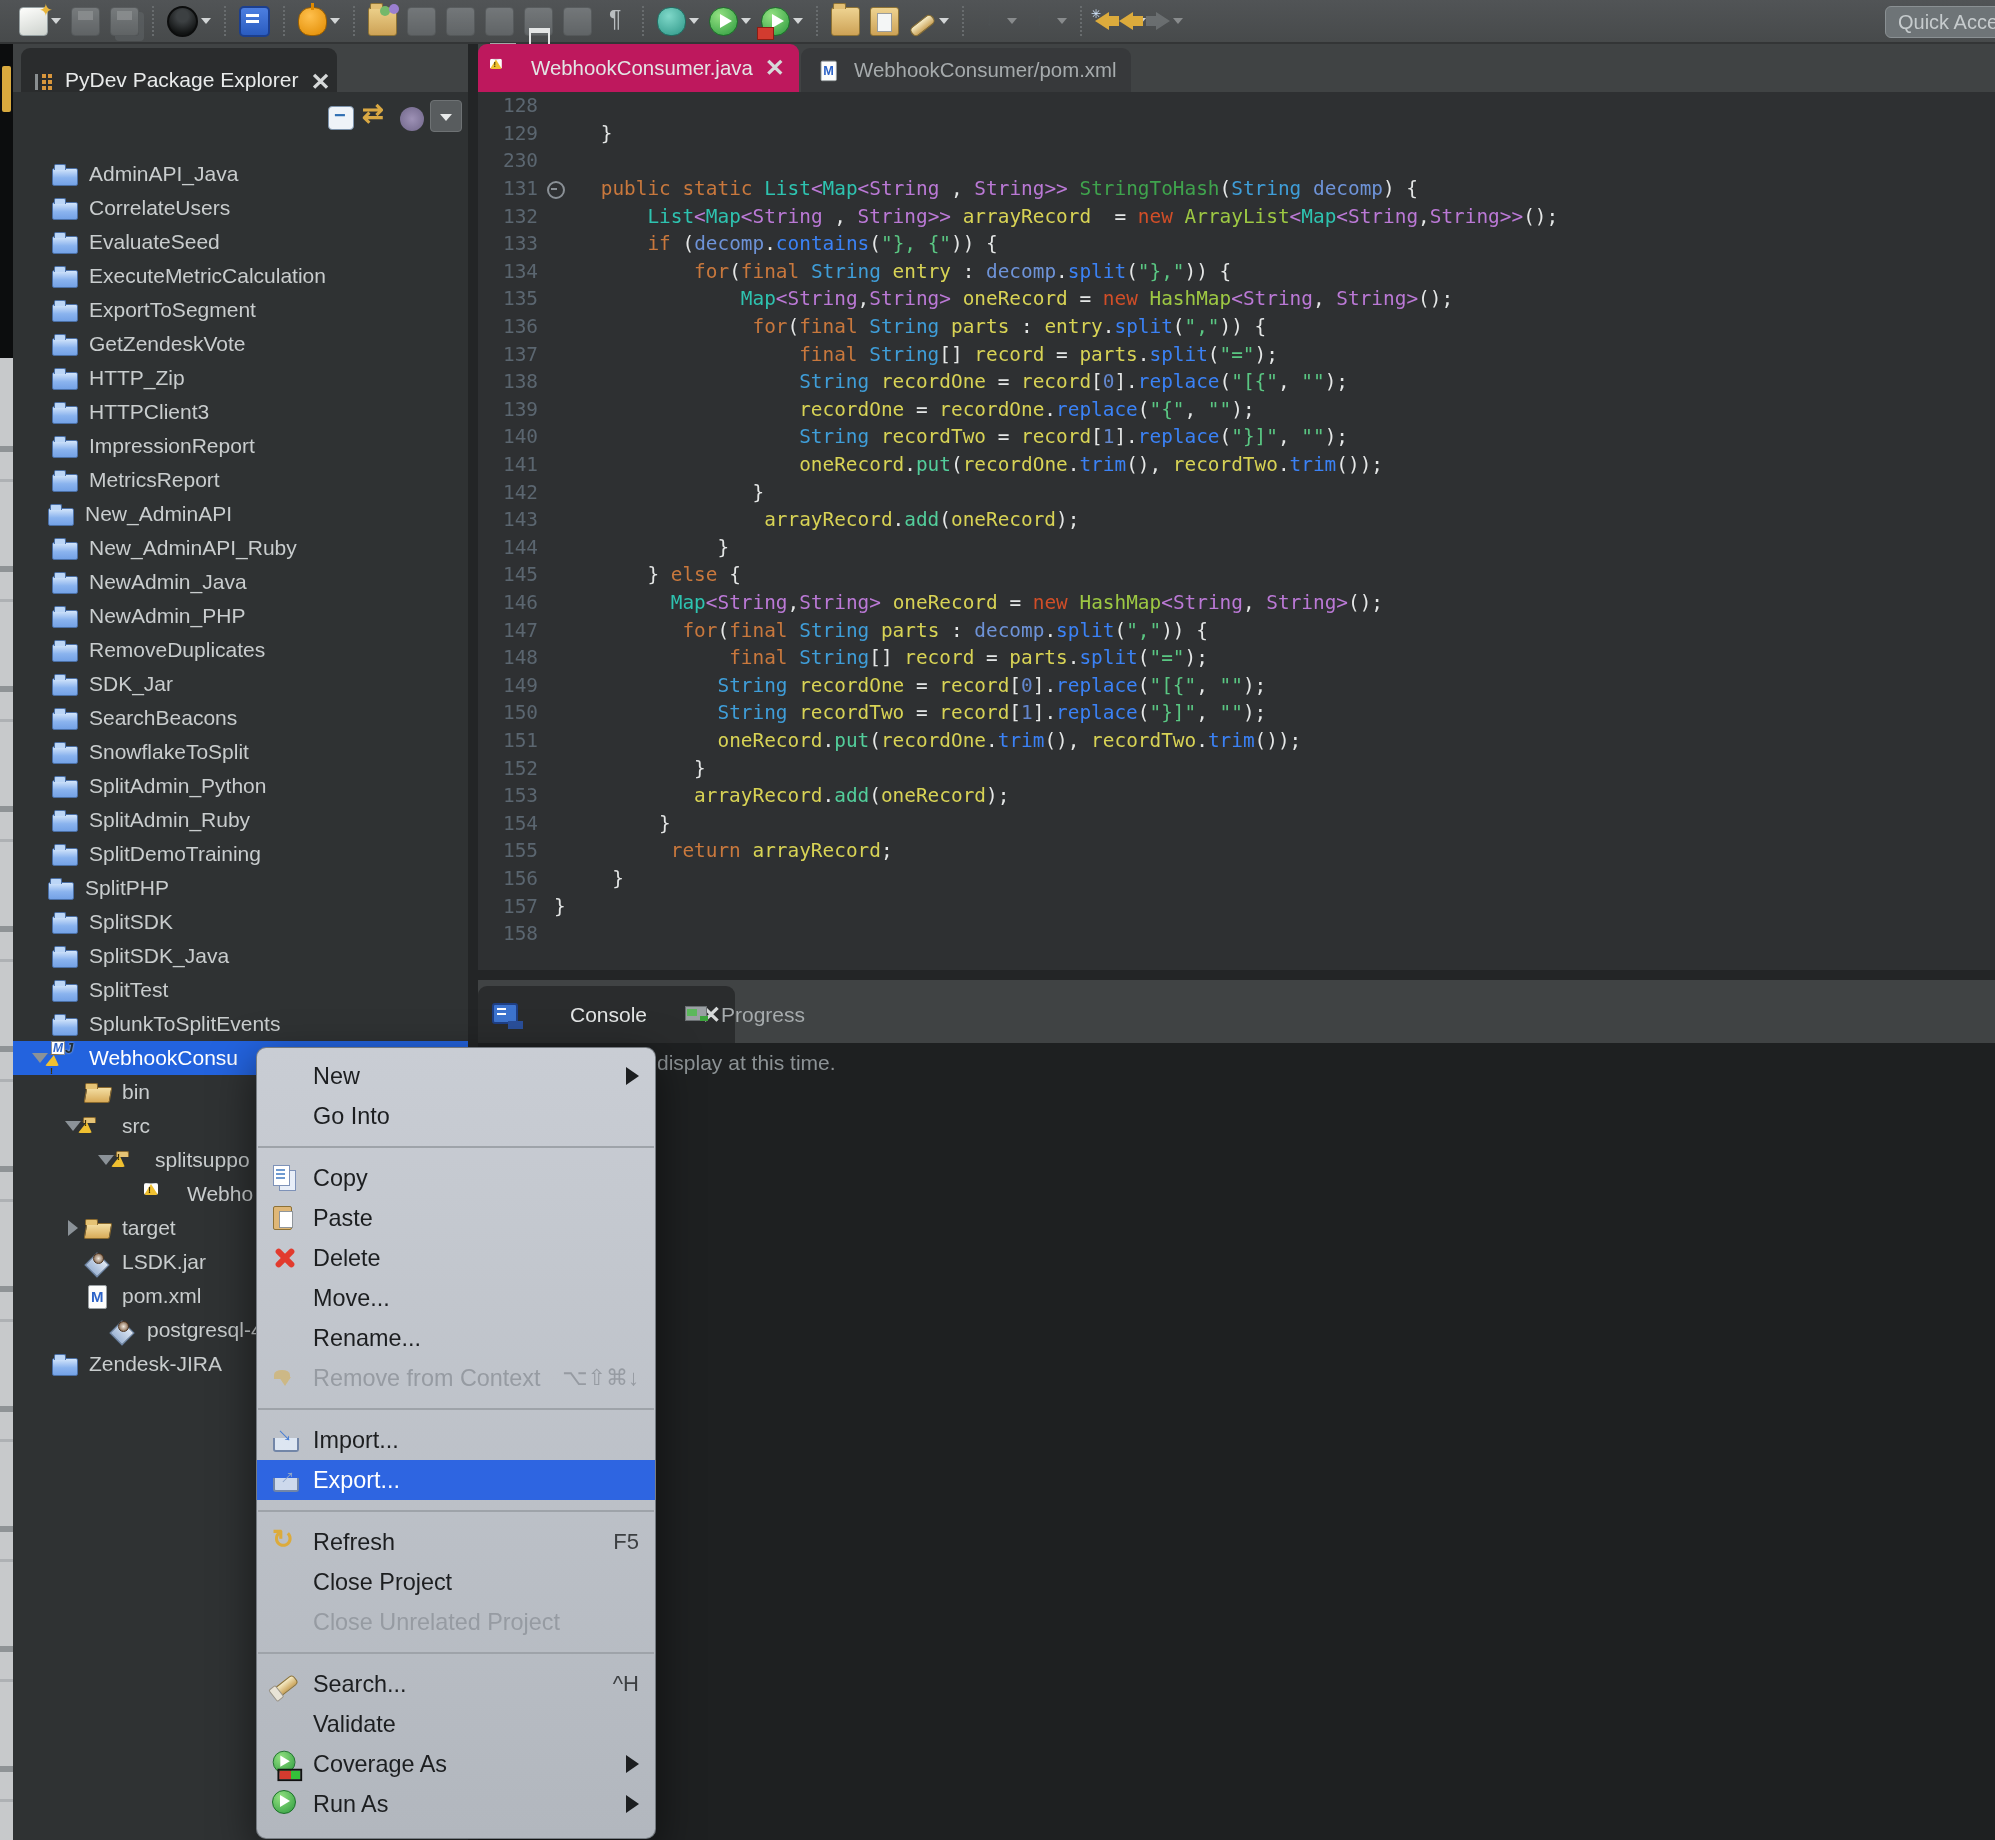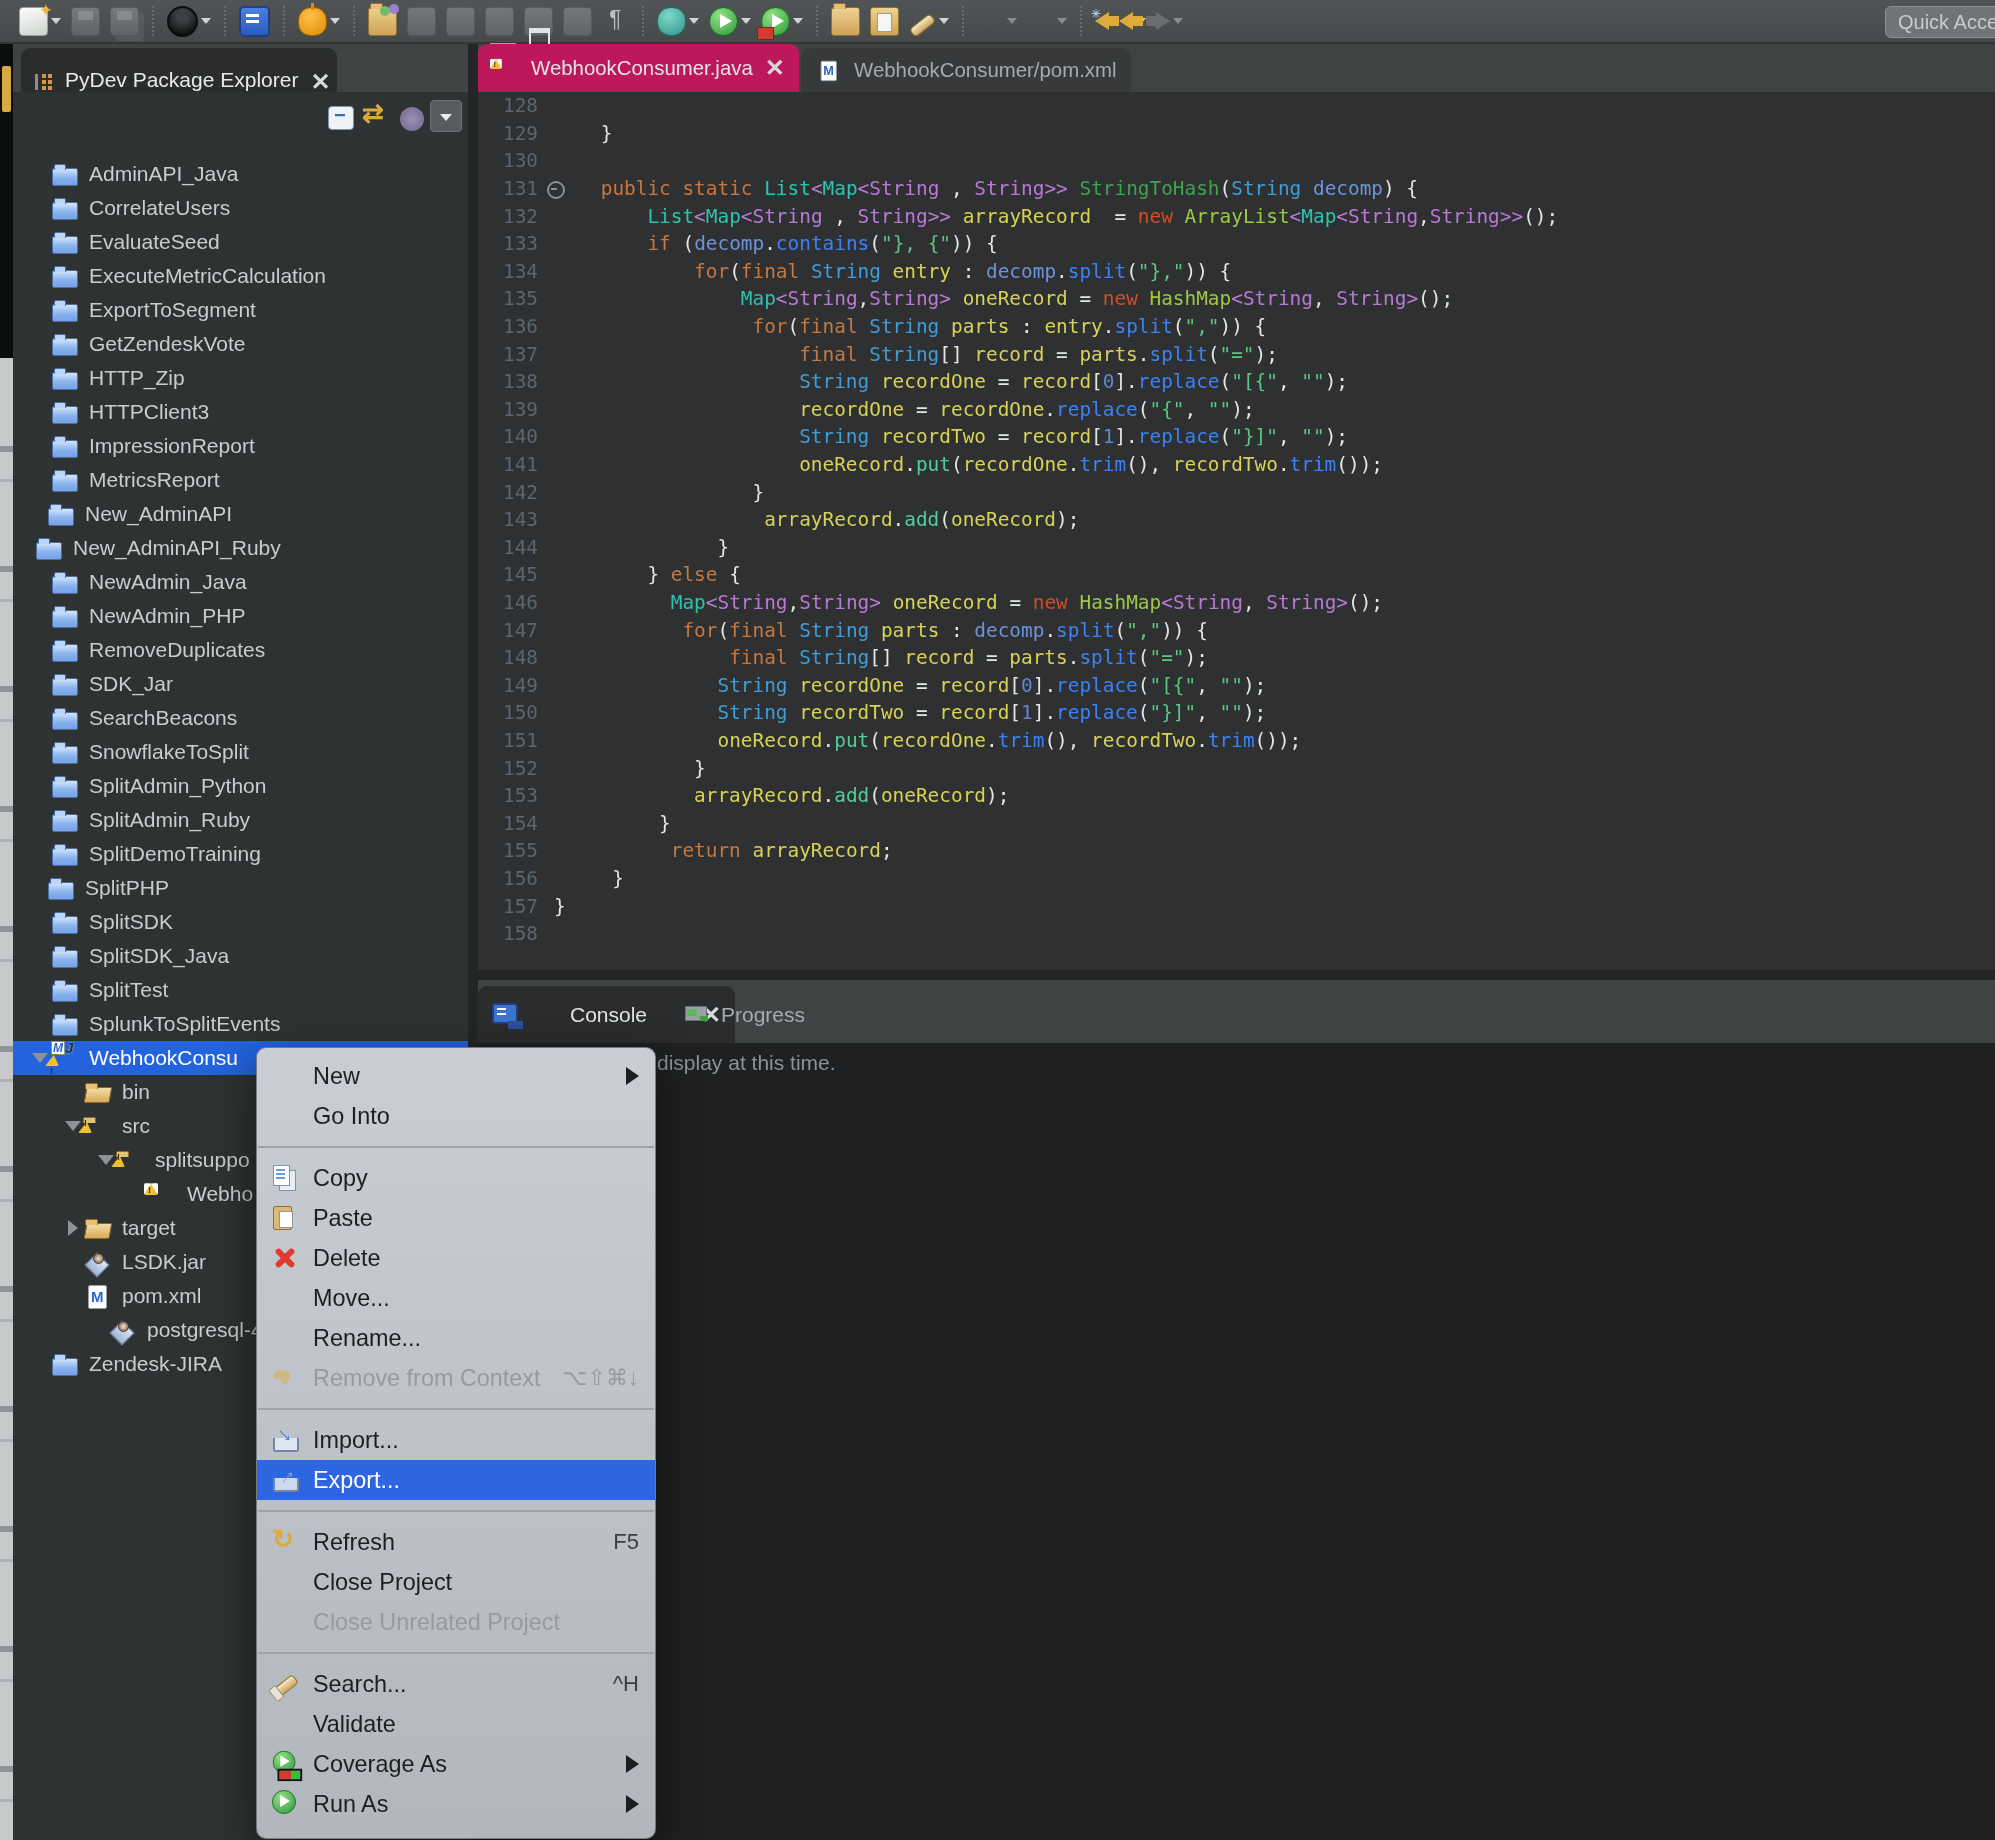--- a/index.html
+++ b/index.html
@@ -346,21 +346,21 @@
         <div class="row" style="padding-left: 16px;">
           <span class="exp"></span>
           <span class="ti ti-project"></span>
           <span class="lbl">MetricsReport</span>
         </div>
         <div class="row" style="padding-left: 12px;">
           <span class="exp"></span>
           <span class="ti ti-project"></span>
           <span class="lbl">New_AdminAPI</span>
         </div>
-        <div class="row" style="padding-left: 0;">
+        <div class="row" style="padding-left: 16px;">
           <span class="exp"></span>
           <span class="ti ti-project"></span>
           <span class="lbl">New_AdminAPI_Ruby</span>
         </div>
         <div class="row" style="padding-left: 16px;">
           <span class="exp"></span>
           <span class="ti ti-project"></span>
           <span class="lbl">NewAdmin_Java</span>
         </div>
         <div class="row" style="padding-left: 16px;">
@@ -511,21 +511,21 @@
   <div id="code">
       <div class="cl">
         <span class="num">128</span>
         <pre></pre>
       </div>
       <div class="cl">
         <span class="num">129</span>
         <pre><span class="tk w">    }</span></pre>
       </div>
       <div class="cl">
-        <span class="num">130</span>
+        <span class="num">230</span>
         <pre></pre>
       </div>
       <div class="cl">
         <span class="num">131</span>
         <span class="fold"></span>
         <pre><span class="tk w">    </span><span class="tk k">public</span><span class="tk w"> </span><span class="tk k">static</span><span class="tk w"> </span><span class="tk i">List</span><span class="tk g">&lt;</span><span class="tk i">Map</span><span class="tk g">&lt;</span><span class="tk g">String</span><span class="tk w"> , </span><span class="tk g">String</span><span class="tk g">&gt;&gt;</span><span class="tk w"> </span><span class="tk d">StringToHash</span><span class="tk w">(</span><span class="tk s">String</span><span class="tk w"> </span><span class="tk p">decomp</span><span class="tk w">) {</span></pre>
       </div>
       <div class="cl">
         <span class="num">132</span>
         <pre><span class="tk w">        </span><span class="tk i">List</span><span class="tk g">&lt;</span><span class="tk i">Map</span><span class="tk g">&lt;</span><span class="tk g">String</span><span class="tk w"> , </span><span class="tk g">String</span><span class="tk g">&gt;&gt;</span><span class="tk w"> </span><span class="tk v">arrayRecord</span><span class="tk w">  = </span><span class="tk n">new</span><span class="tk w"> </span><span class="tk c">ArrayList</span><span class="tk g">&lt;</span><span class="tk i">Map</span><span class="tk g">&lt;</span><span class="tk g">String</span><span class="tk w">,</span><span class="tk g">String</span><span class="tk g">&gt;&gt;</span><span class="tk w">();</span></pre>

